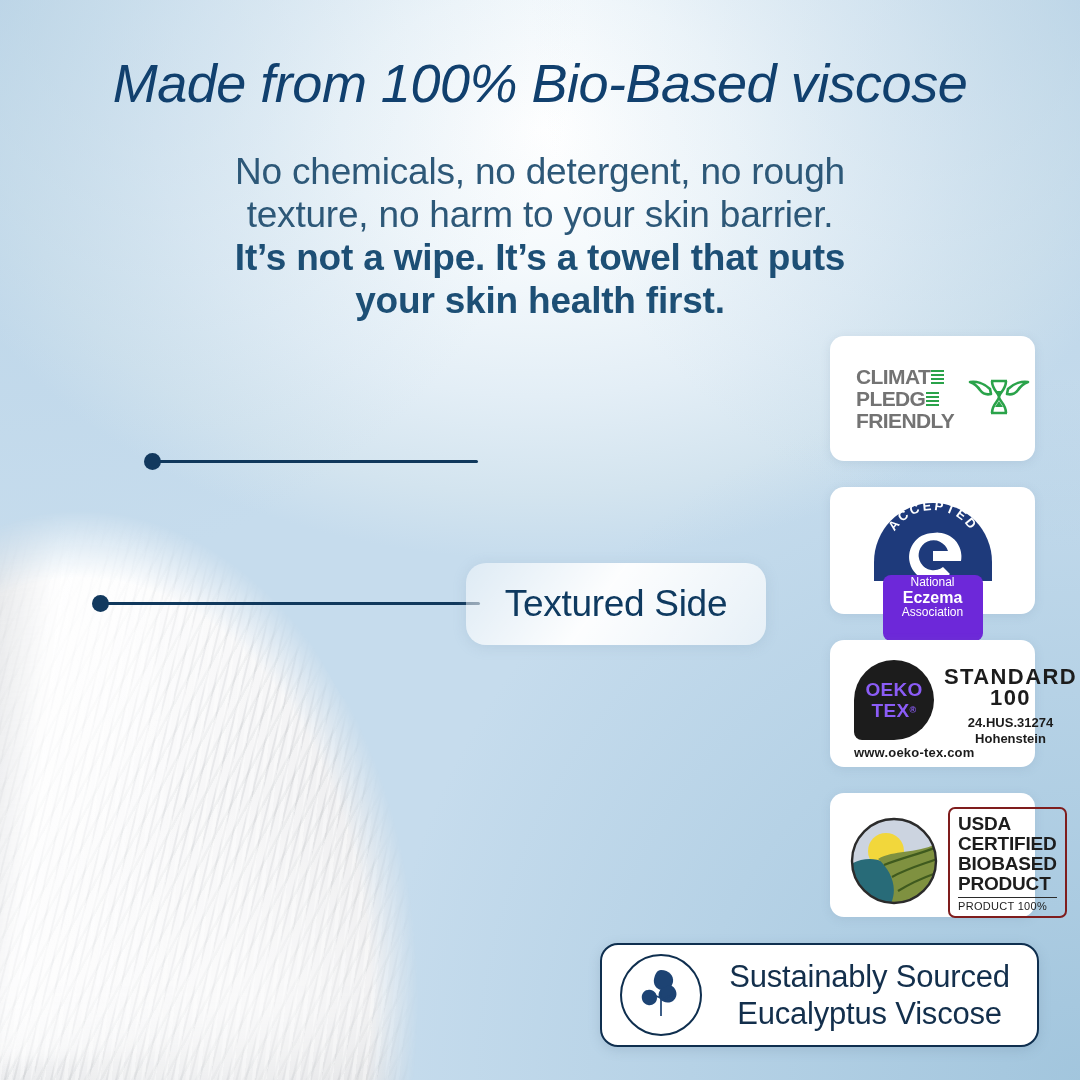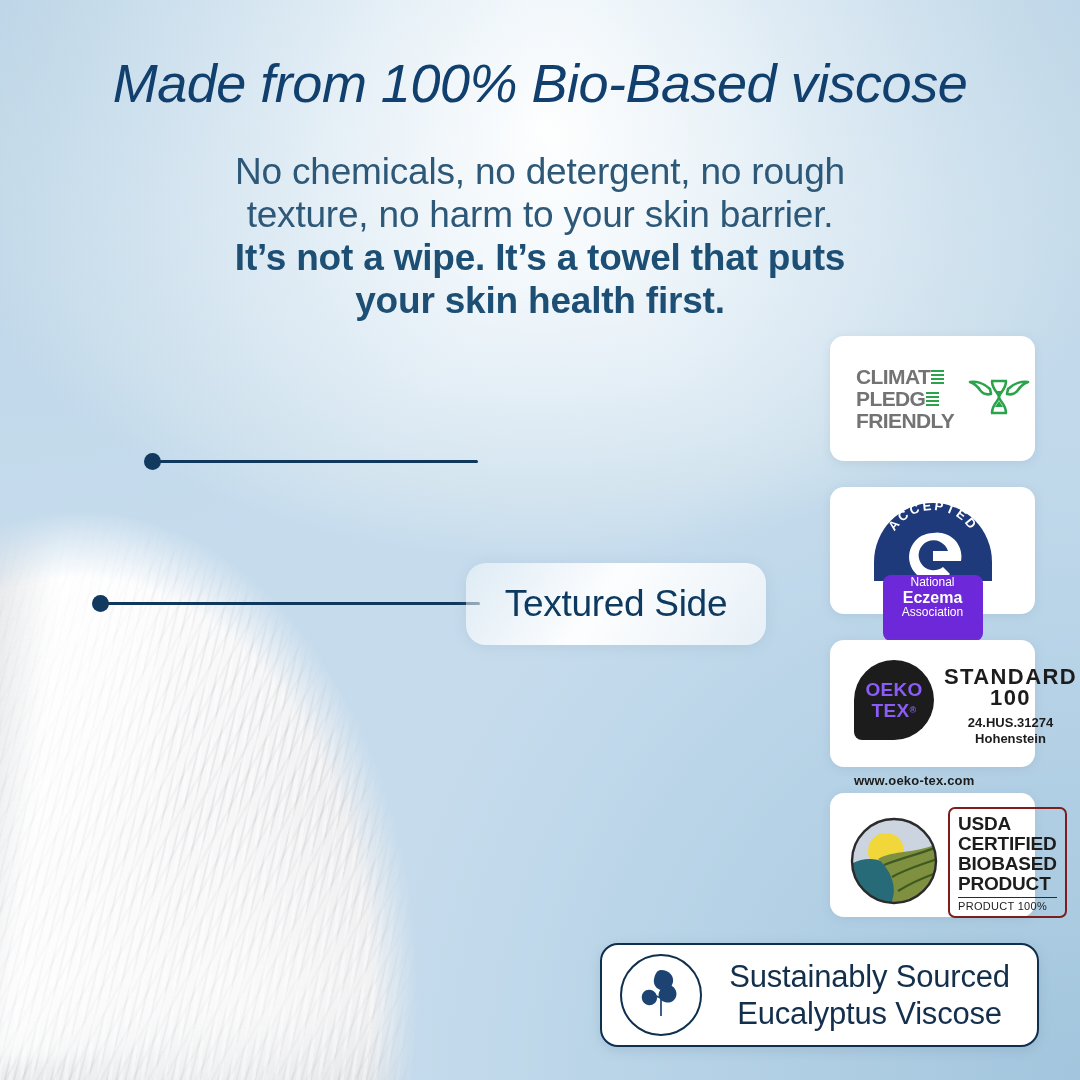--- a/index.html
+++ b/index.html
@@ -90,21 +90,21 @@
 
   
   .oeko{position:absolute;left:24px;top:20px;display:flex;gap:10px;align-items:flex-start;}
   .oeko-drop{width:80px;height:80px;background:#1c1c1c;border-radius:50% 50% 50% 8px;
     display:flex;flex-direction:column;align-items:center;justify-content:center;color:#8b5cf6;
     font-weight:bold;font-size:19px;line-height:21px;letter-spacing:.3px;}
   .oeko-drop sup{font-size:9px;}
   .oeko-r{padding-top:6px;text-align:center;color:#1c1c1c;}
   .oeko-std{font-weight:bold;font-size:22px;line-height:21px;letter-spacing:1.4px;}
   .oeko-num{font-weight:bold;font-size:13px;line-height:16px;margin-top:7px;}
-  .oeko-url{position:absolute;left:24px;top:105px;font-weight:bold;font-size:13px;color:#1c1c1c;letter-spacing:.2px;margin-top:28px;}
+  .oeko-url{position:absolute;left:24px;top:105px;font-weight:bold;font-size:13px;color:#1c1c1c;letter-spacing:.2px;}
 
   
   .usda{position:absolute;left:18px;top:14px;display:flex;align-items:center;gap:8px;}
   .usda-box{border:2px solid #7f1d1d;border-radius:7px;padding:5px 8px 4px;text-align:left;}
   .usda-box .l{font-weight:bold;font-size:19px;line-height:20px;color:#1d1d1d;letter-spacing:-.2px;}
   .usda-box .p{font-size:11px;color:#1d1d1d;border-top:1.5px solid #2b2b2b;margin-top:3px;padding-top:2px;letter-spacing:.3px;}
 
   
   .euca{position:absolute;z-index:8;background:#fff;border:2px solid #0f2f4f;border-radius:18px;
     display:flex;align-items:center;gap:18px;box-shadow:0 3px 12px rgba(90,120,145,.22);}

